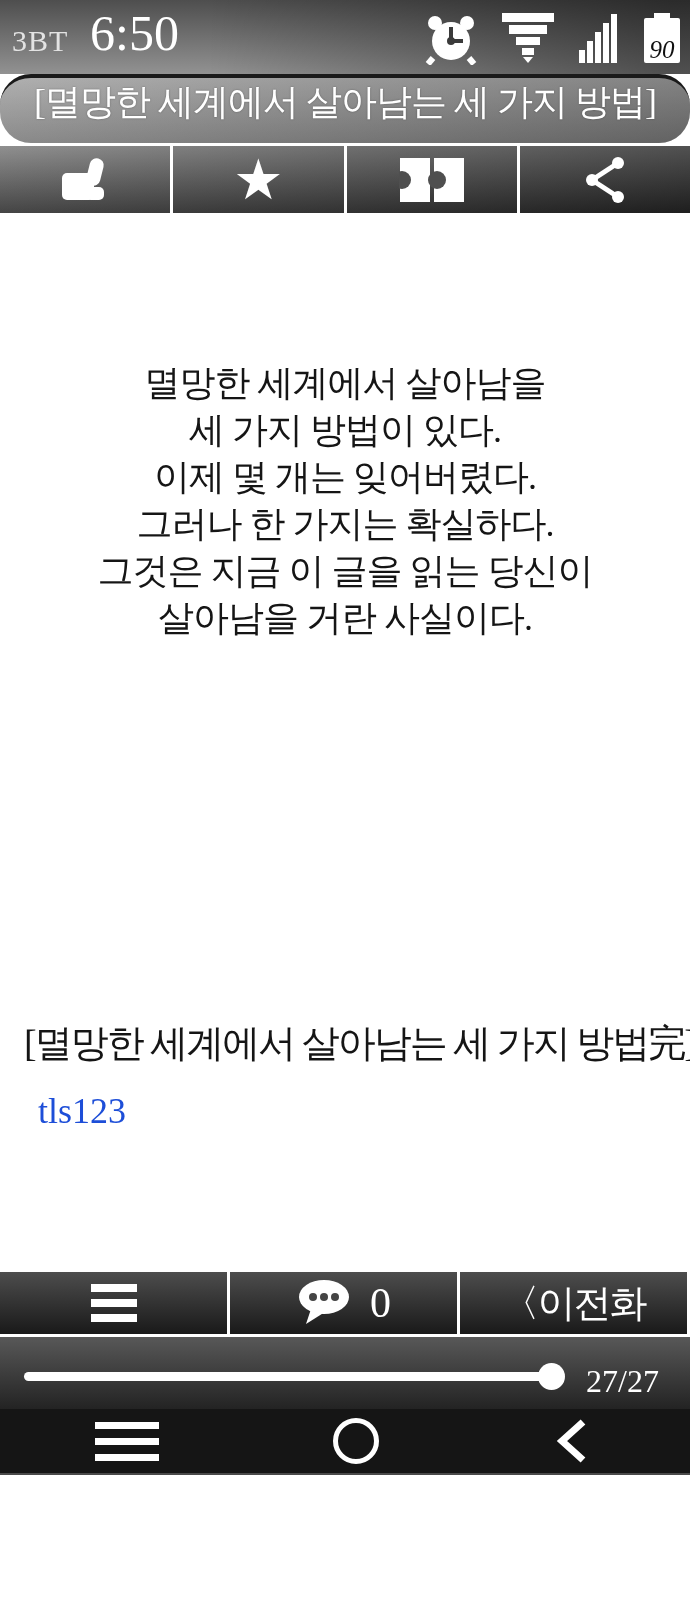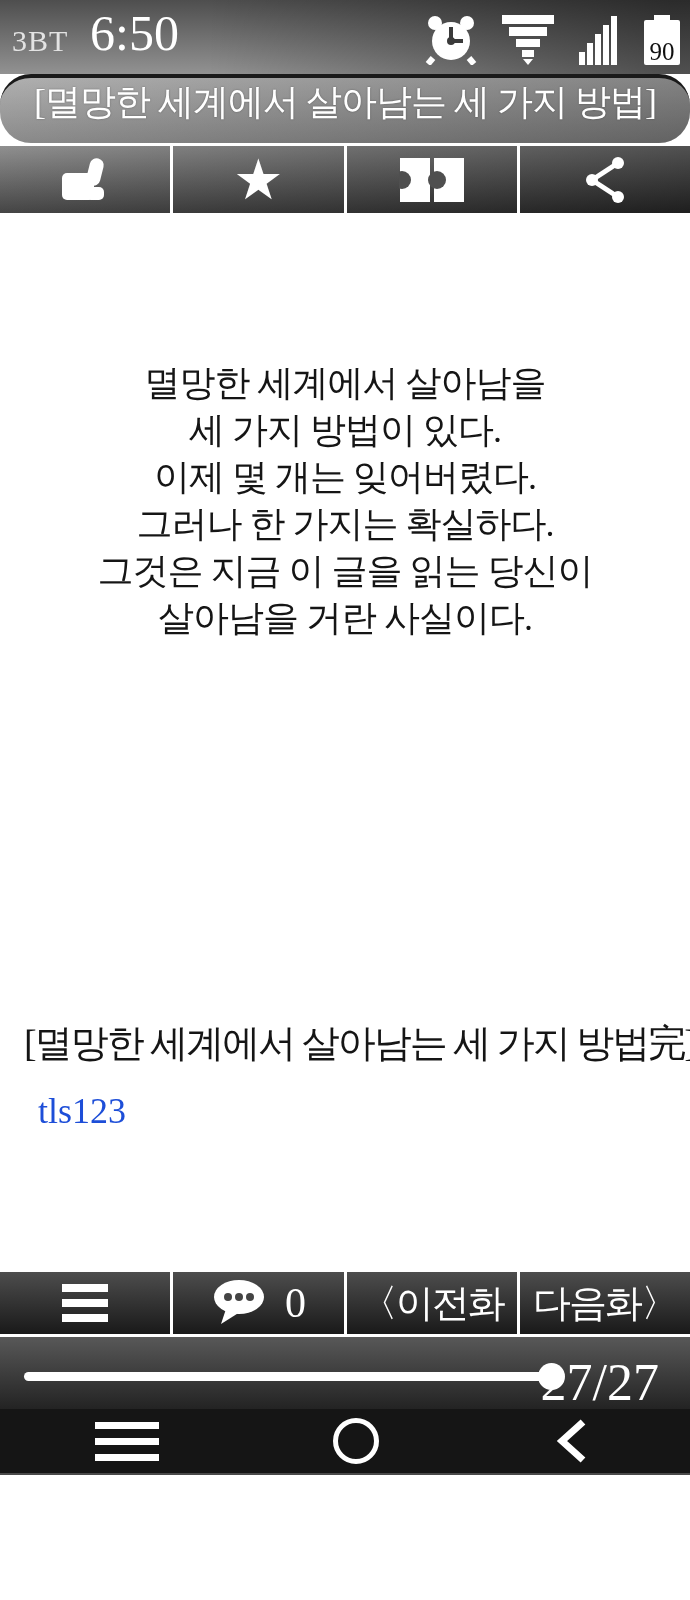--- a/index.html
+++ b/index.html
@@ -11,21 +11,21 @@
 
   
   .status-bar {
     position:absolute; top:0; left:0; width:690px; height:74px;
     background:
       linear-gradient(to right, rgba(0,0,0,0) 30%, rgba(0,0,0,0.45) 97%),
       linear-gradient(to bottom, #4e4e4e, #929292);
   }
   .carrier { position:absolute; left:12px; top:24px; font-size:30px; color:#e3e3e3; letter-spacing:1px; }
   .time    { position:absolute; left:70px; top:4px;  font-size:50px; color:#ffffff;margin-left:20px; }
-  .status-icons { position:absolute; right:10px; top:13px; height:52px; display:flex; align-items:flex-end; gap:25px; }
+  .status-icons { position:absolute; right:10px; top:13px; height:52px; display:flex; align-items:flex-start; gap:25px;font-style:italic; }
   .battery { position:relative; width:36px; height:50px; }
   .battery-notch { position:absolute; top:0; left:10px; width:16px; height:7px; background:#fff; }
   .battery-body  { position:absolute; top:5px; left:0; width:36px; height:45px; background:#fff; border-radius:2px;
                    display:flex; align-items:flex-end; justify-content:center; }
   .battery-text  { font-size:25px; line-height:27px; color:#101010; }
 
   
   .title-bar {
     position:absolute; top:74px; left:0; width:690px; height:69px;
     border-top:4px solid #1a1a1a;
@@ -72,21 +72,21 @@
   .menu-bars i { display:block; width:46px; height:8px; background:#ffffff; }
   .comment-count { font-size:42px; color:#ffffff; margin-left:14px; }
 
   
   .progress-strip {
     position:absolute; top:1337px; left:0; width:690px; height:72px;
     background: linear-gradient(to bottom, #585858, #232323);
   }
   .progress-track { position:absolute; left:24px; top:35px; width:528px; height:9px; background:#ffffff; border-radius:5px; }
   .progress-thumb { position:absolute; left:538px; top:26px; width:27px; height:27px; border-radius:50%; background:#ffffff; }
-  .progress-label { position:absolute; right:31px; top:16px; font-size:52px; color:#ffffff; }
+  .progress-label { position:absolute; right:31px; top:26px; font-size:32px; color:#ffffff; }
 
   
   .nav-bar {
     position:absolute; top:1409px; left:0; width:690px; height:66px;
     background:#151515; border-bottom:2px solid #4a4a4a;
     display:flex; align-items:center; justify-content:space-between;
     padding:0 100px 0 95px;
   }
   .nav-menu { display:flex; flex-direction:column; gap:9px; }
   .nav-menu i { display:block; width:64px; height:7px; background:#ffffff; }
@@ -199,23 +199,20 @@
         <circle cx="28" cy="18" r="4" fill="#444"></circle>
         <circle cx="39" cy="18" r="4" fill="#444"></circle>
       </svg>
       <span class="comment-count">0</span>
     </div>
     <div class="tb-sep"></div>
     <div class="bt-btn">
       <span class="bt-label">〈이전화</span>
     </div>
     <div class="tb-sep"></div>
-    <div class="bt-btn">
-      <span class="bt-label">다음화〉</span>
-    </div>
   </div>
 
   <div class="progress-strip">
     <div class="progress-track"></div>
     <div class="progress-thumb"></div>
     <span class="progress-label">27/27</span>
   </div>
 
   <div class="nav-bar">
     <span class="nav-menu">

